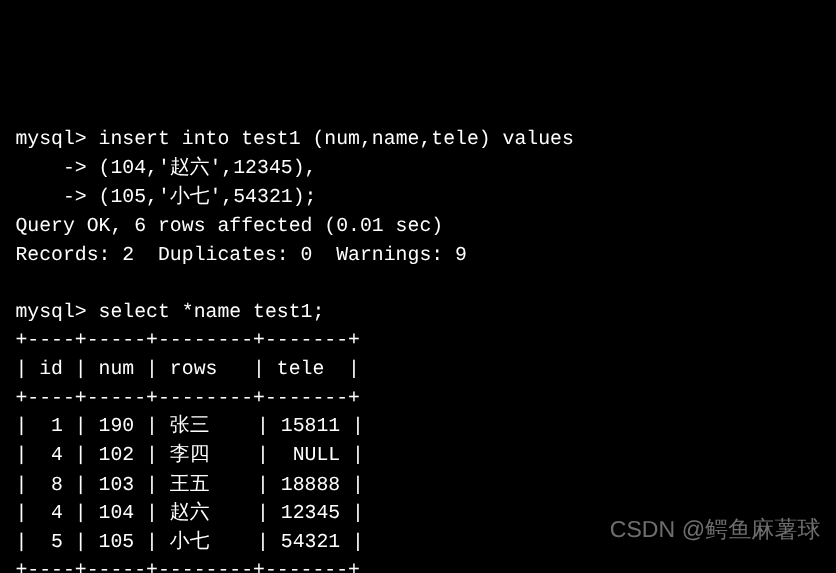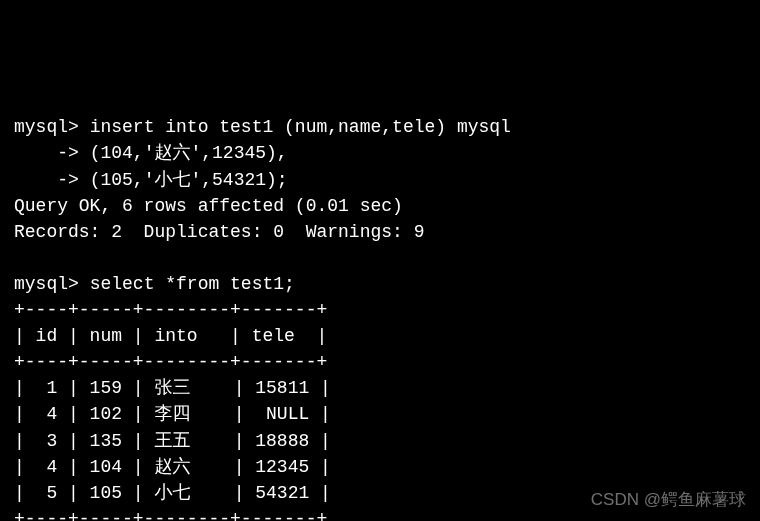--- a/index.html
+++ b/index.html
@@ -15,46 +15,46 @@
       line-height: 1.45;
       padding: 10px 14px;
       white-space: pre;
       width: 760px;
       height: 521px;
       overflow: hidden;
       position: relative;
     }
     .watermark {
       position: absolute;
-      bottom: 8px;
+      bottom: 24px;
       right: 14px;
       color: rgba(200, 200, 200, 0.55);
       font-family: Arial, sans-serif;
-      font-size: 17px;
+      font-size: 21px;
       white-space: nowrap;
     }
   </style>
 </head>
 <body>
 
 
 
-<span>mysql&gt;</span> <span>insert into test1 (num,name,tele) mysql</span>
+<span>mysql&gt;</span> <span>insert into test1 (num,name,tele) values</span>
 <span>    -&gt;</span> <span>(104,'赵六',12345),</span>
 <span>    -&gt;</span> <span>(105,'小七',54321);</span>
 <span>Query OK, 6 rows affected (0.01 sec)</span>
 <span>Records: 2  Duplicates: 0  Warnings: 9</span>
 
-<span>mysql&gt;</span> <span>select *from test1;</span>
+<span>mysql&gt;</span> <span>select *name test1;</span>
 <span>+----+-----+--------+-------+</span>
-<span>| id | num | into   | tele  |</span>
+<span>| id | num | rows   | tele  |</span>
 <span>+----+-----+--------+-------+</span>
-<span id="row0">|  1 | 159 | 张三    | 15811 |</span>
+<span id="row0">|  1 | 190 | 张三    | 15811 |</span>
 <span id="row1">|  4 | 102 | 李四    |  NULL |</span>
-<span id="row2">|  3 | 135 | 王五    | 18888 |</span>
+<span id="row2">|  8 | 103 | 王五    | 18888 |</span>
 <span id="row3">|  4 | 104 | 赵六    | 12345 |</span>
 <span id="row4">|  5 | 105 | 小七    | 54321 |</span>
 <span>+----+-----+--------+-------+</span>
 
 <div class="watermark">CSDN @鳄鱼麻薯球</div>
 
 
 
 
 </body></html>

